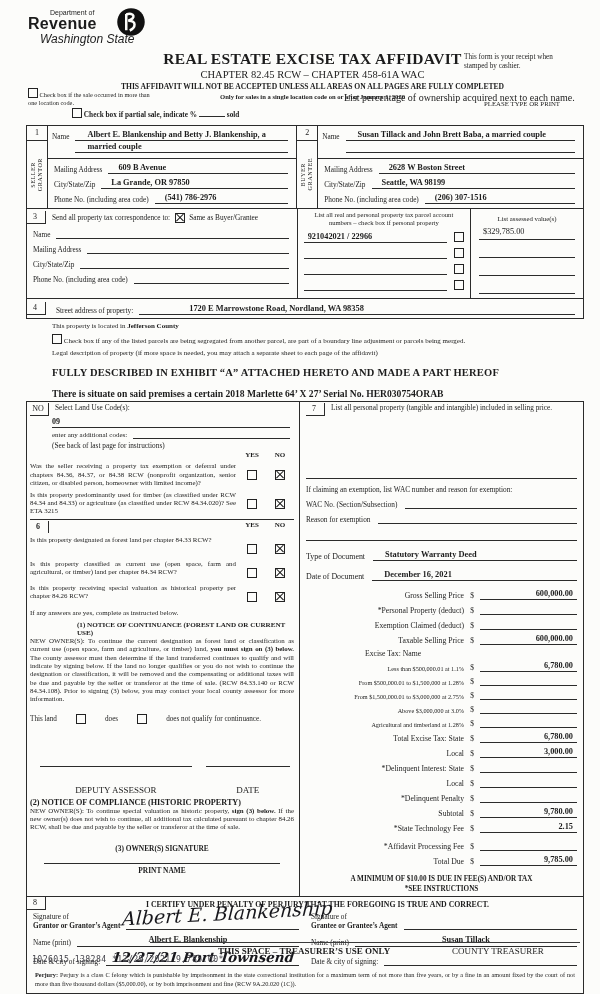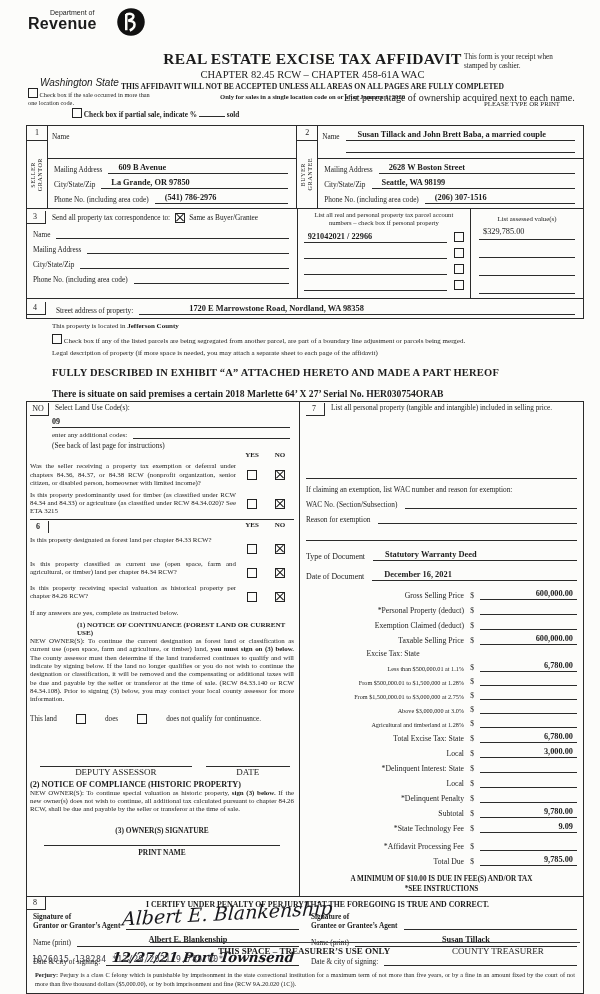--- a/index.html
+++ b/index.html
@@ -8,21 +8,21 @@
     background:#fcfcfa; color:#1c1c1c; overflow:hidden;
     font-family:"Liberation Serif", serif; box-sizing:border-box;
   }
   .form { margin:0 16px 0 26px; }
 
   
   .hdr { position:relative; height:126px; }
   .logo { position:absolute; left:28px; top:9px; font-family:"Liberation Sans", sans-serif; line-height:1.05; }
   .logo .l1 { font-size:7px; margin-left:22px; }
   .logo .l2 { font-size:16px; font-weight:bold; letter-spacing:.3px; }
-  .logo .l3 { font-size:10px; font-style:italic; margin-left:12px;margin-top:45px; }
+  .logo .l3 { font-size:12px; font-style:italic; margin-left:12px; }
   .logo-mark { position:absolute; left:88px; top:-2px; }
   .hdr-center { text-align:center; padding-top:50px; margin-left:120px; margin-right:95px; line-height:1.15; }
   .title { font-size:15.5px; font-weight:bold; letter-spacing:.3px; }
   .chapter { font-size:10.5px; margin-top:1px; }
   .warning { font-size:7.6px; font-weight:bold; margin-top:2px; }
   .onlyfor { font-size:6.6px; font-weight:bold; margin-top:1px; }
   .receipt-note { position:absolute; right:28px; top:53px; width:108px; font-size:7.2px; line-height:1.25; }
   .type-print { position:absolute; right:40px; top:100px; font-size:6.8px; }
   .chk-multi { position:absolute; left:28px; top:88px; width:130px; font-size:6.3px; line-height:1.25; }
   .partial-row { position:absolute; left:72px; top:108px; font-size:7.3px; font-weight:bold; }
@@ -92,21 +92,21 @@
   .yncell { width:28px; text-align:center; flex:none; }
   .qrow { display:flex; align-items:flex-start; margin-top:3px; }
   .qrow .qtext { flex:1; font-size:6.9px; line-height:1.22; padding-right:2px; text-align:justify; }
   .qrow .qbox { width:28px; text-align:center; flex:none; padding-top:3px; }
   .s6top { border-top:1px solid #2b2b2b; margin-top:3px; padding:0 0 0 0; }
   .ifyes { font-size:7px; margin-top:4px; }
   .ntitle { font-size:7.1px; font-weight:bold; margin-top:4px;padding-left:47px; }
   .nbody { font-size:6.9px; line-height:1.21; text-align:justify; }
   .thisland { font-size:7.2px; margin-top:10px; display:flex; align-items:center; gap:19px; }
   .assessor { display:flex; margin:42px 4px 0 10px; gap:14px; }
-  .assessor .seg { border-top:1px solid #2b2b2b; text-align:center; font-size:9px; padding-top:0; }
+  .assessor .seg { border-top:1px solid #2b2b2b; text-align:center; font-size:9px; padding-top:18px; }
   .assessor .s1 { flex:1.8; }
   .assessor .s2 { flex:1; }
   .n2title { font-size:8.2px; font-weight:bold; margin-top:3px; }
   .ownsig { text-align:center; font-size:7.4px; font-weight:bold; margin-top:12px; }
   .sigline2 { border-bottom:1px solid #2b2b2b; margin:10px 14px 0 14px; }
   .printname { text-align:center; font-size:7.4px; font-weight:bold; margin-top:2px; }
 
   .s7hdr { display:flex; font-size:7.3px; padding-top:1px; }
   .s7space { height:62px; border-bottom:1px solid #2b2b2b; margin:0 0 0 0; }
   .exem { font-size:7.3px; margin-top:6px; }
@@ -124,21 +124,21 @@
   .excise { width:174px; text-align:center; font-size:7.7px; margin-top:4px; }
   .minnote { text-align:center; font-size:7.2px; font-weight:bold; margin-top:9px; line-height:1.3; }
 
   
   .sec8 { position:relative; padding-bottom:2px; }
   .s8hdr { display:flex; align-items:flex-start; }
   .certify { flex:1; text-align:center; font-size:7.8px; font-weight:bold; padding-top:3px; }
   .siggrid { display:flex; margin-top:2px; position:relative; }
   .sighalf { width:50%; display:flex; align-items:flex-end; font-size:7.3px; padding:0 6px; box-sizing:border-box; }
   .siglab { line-height:1.25; white-space:nowrap; font-weight:bold; }
-  .siglab .r1 { font-weight:bold; }
+  .siglab .r1 { font-weight:normal; }
   .sigline { flex:1; border-bottom:1px solid #2b2b2b; margin-left:6px; min-height:12px; }
   .hand { position:absolute; left:95px; top:-10px; font-family:"DejaVu Serif", serif; font-style:italic; font-size:19px; color:#17171c; white-space:nowrap; transform:rotate(-3deg) skewX(-6deg); z-index:2; }
   .hand2 { font-family:"DejaVu Serif", serif; font-style:italic; font-size:13.5px; color:#17171c; white-space:nowrap; display:inline-block; transform:skewX(-6deg); line-height:10px; }
   .nprow { display:flex; margin-top:5px; }
   .nphalf { width:50%; display:flex; align-items:flex-end; font-size:7.3px; padding:0 6px; box-sizing:border-box; }
   .npline { flex:1; border-bottom:1px solid #2b2b2b; margin-left:6px; text-align:center; font-weight:bold; font-size:8.3px; min-height:10px; padding-bottom:1px; }
   .perjury { font-size:6.3px; line-height:1.35; margin:5px 8px 3px 8px; text-align:justify; }
 
   
   .tre-line { position:absolute; left:150px; right:20px; top:942px; border-top:1px solid #3a3a3a; }
@@ -191,20 +191,21 @@
         <div class="strip">
           <div class="num">1</div>
           <div class="vwrap">
             <span class="vert">SELLER</span>
             <span class="vert">GRANTOR</span>
           </div>
         </div>
         <div class="fields">
           <div class="namearea">
             <span class="lab">Name</span>
+            <span class="ruled">Albert E. Blankenship and Betty J. Blankenship, a married couple</span>
           </div>
           <div class="addrbox">
             <div class="frow">
                 <span class="lab">Mailing Address</span>
                 <span class="val">609 B Avenue</span>
               </div>
             <div class="frow">
                 <span class="lab">City/State/Zip</span>
                 <span class="val">La Grande, OR 97850</span>
               </div>
@@ -430,21 +431,21 @@
             <span class="mlab">Exemption Claimed (deduct)</span>
             <span class="dol">$</span>
             <span class="mval"></span>
           </div>
         <div class="mrow">
             <span class="mlab">Taxable Selling Price</span>
             <span class="dol">$</span>
             <span class="mval">600,000.00</span>
           </div>
 
-        <div class="excise">Excise Tax:  State</div>
+        <div class="excise">Excise Tax:  Name</div>
 
         <div class="mrow rate">
             <span class="mlab">Less than $500,000.01 at 1.1%</span>
             <span class="dol">$</span>
             <span class="mval">6,780.00</span>
           </div>
         <div class="mrow rate">
             <span class="mlab">From $500,000.01 to $1,500,000 at 1.28%</span>
             <span class="dol">$</span>
             <span class="mval"></span>
@@ -491,21 +492,21 @@
             <span class="mval"></span>
           </div>
         <div class="mrow">
             <span class="mlab">Subtotal</span>
             <span class="dol">$</span>
             <span class="mval">9,780.00</span>
           </div>
         <div class="mrow">
             <span class="mlab">*State Technology Fee</span>
             <span class="dol">$</span>
-            <span class="mval">9.09</span>
+            <span class="mval">2.15</span>
           </div>
         <div class="mrow" style="margin-top:7px">
             <span class="mlab">*Affidavit Processing Fee</span>
             <span class="dol">$</span>
             <span class="mval"></span>
           </div>
         <div class="mrow">
             <span class="mlab">Total Due</span>
             <span class="dol">$</span>
             <span class="mval">9,785.00</span>

